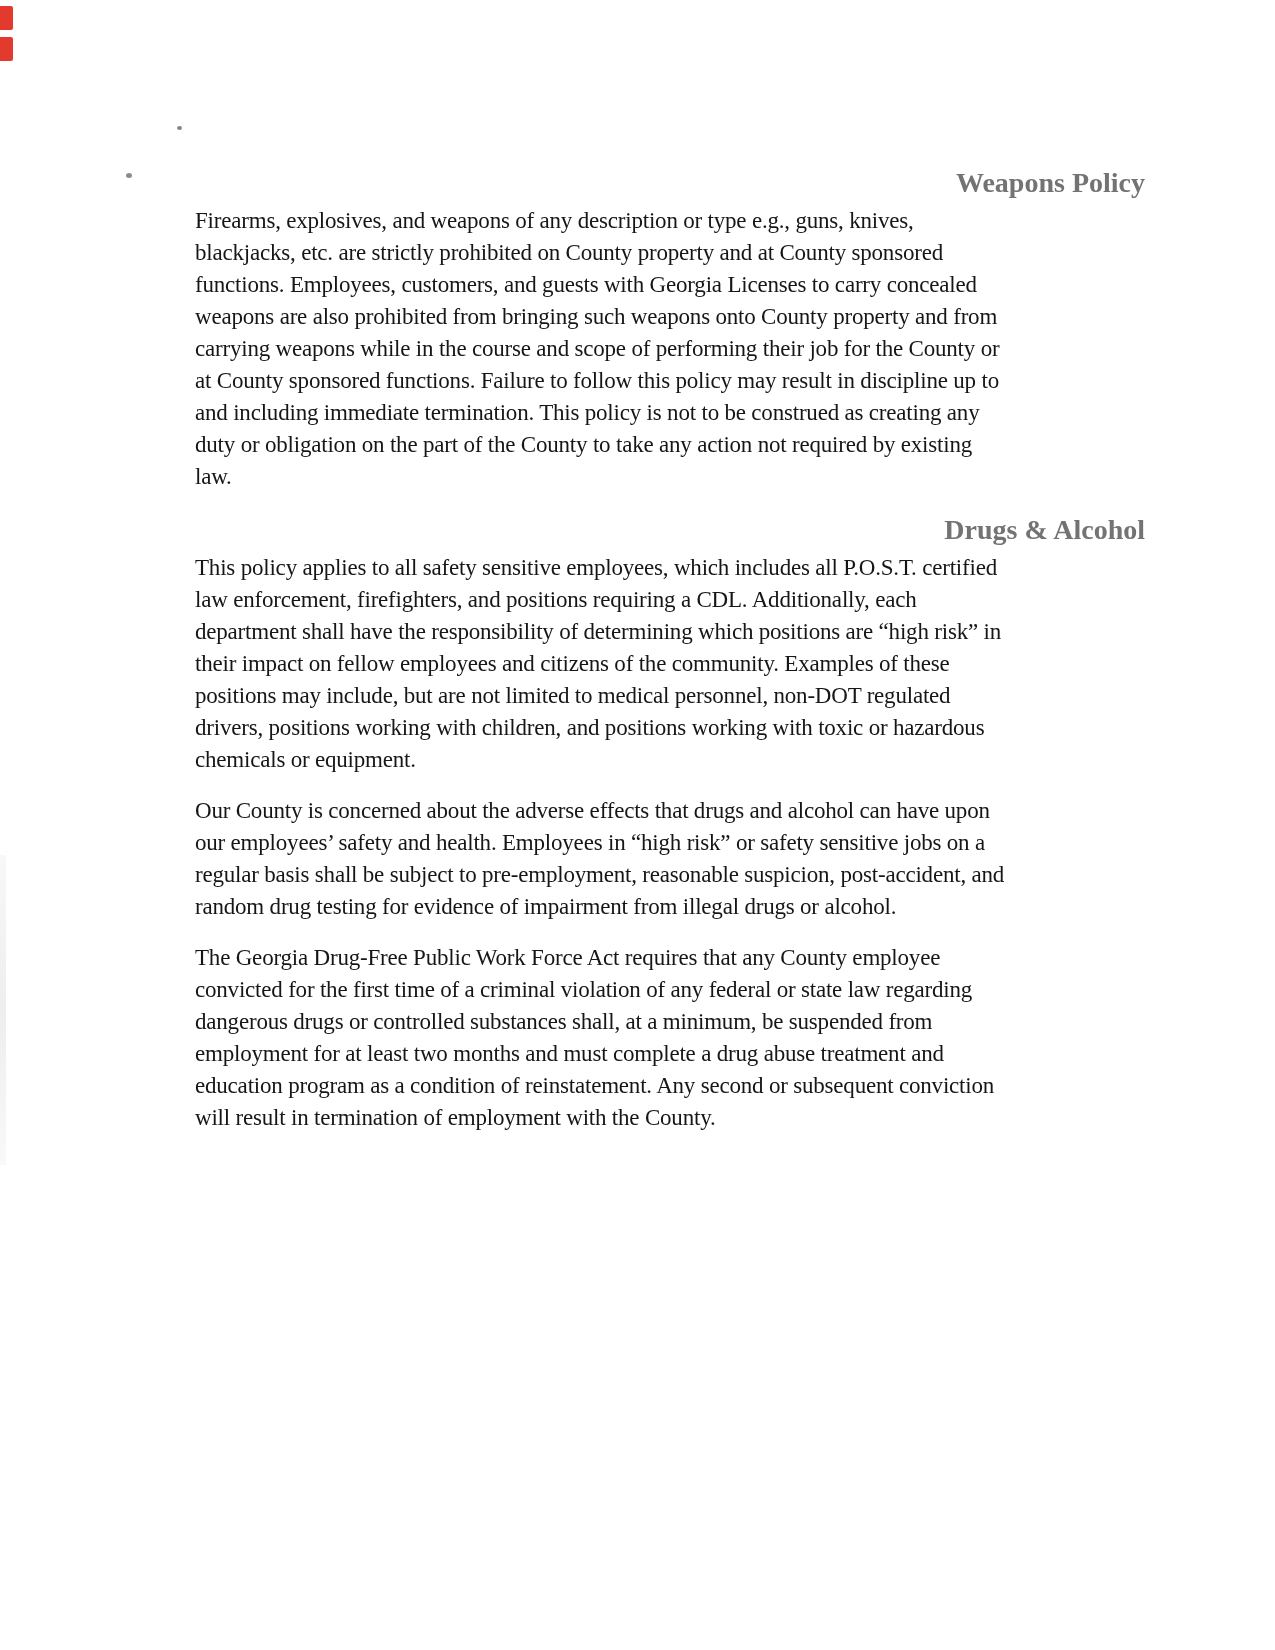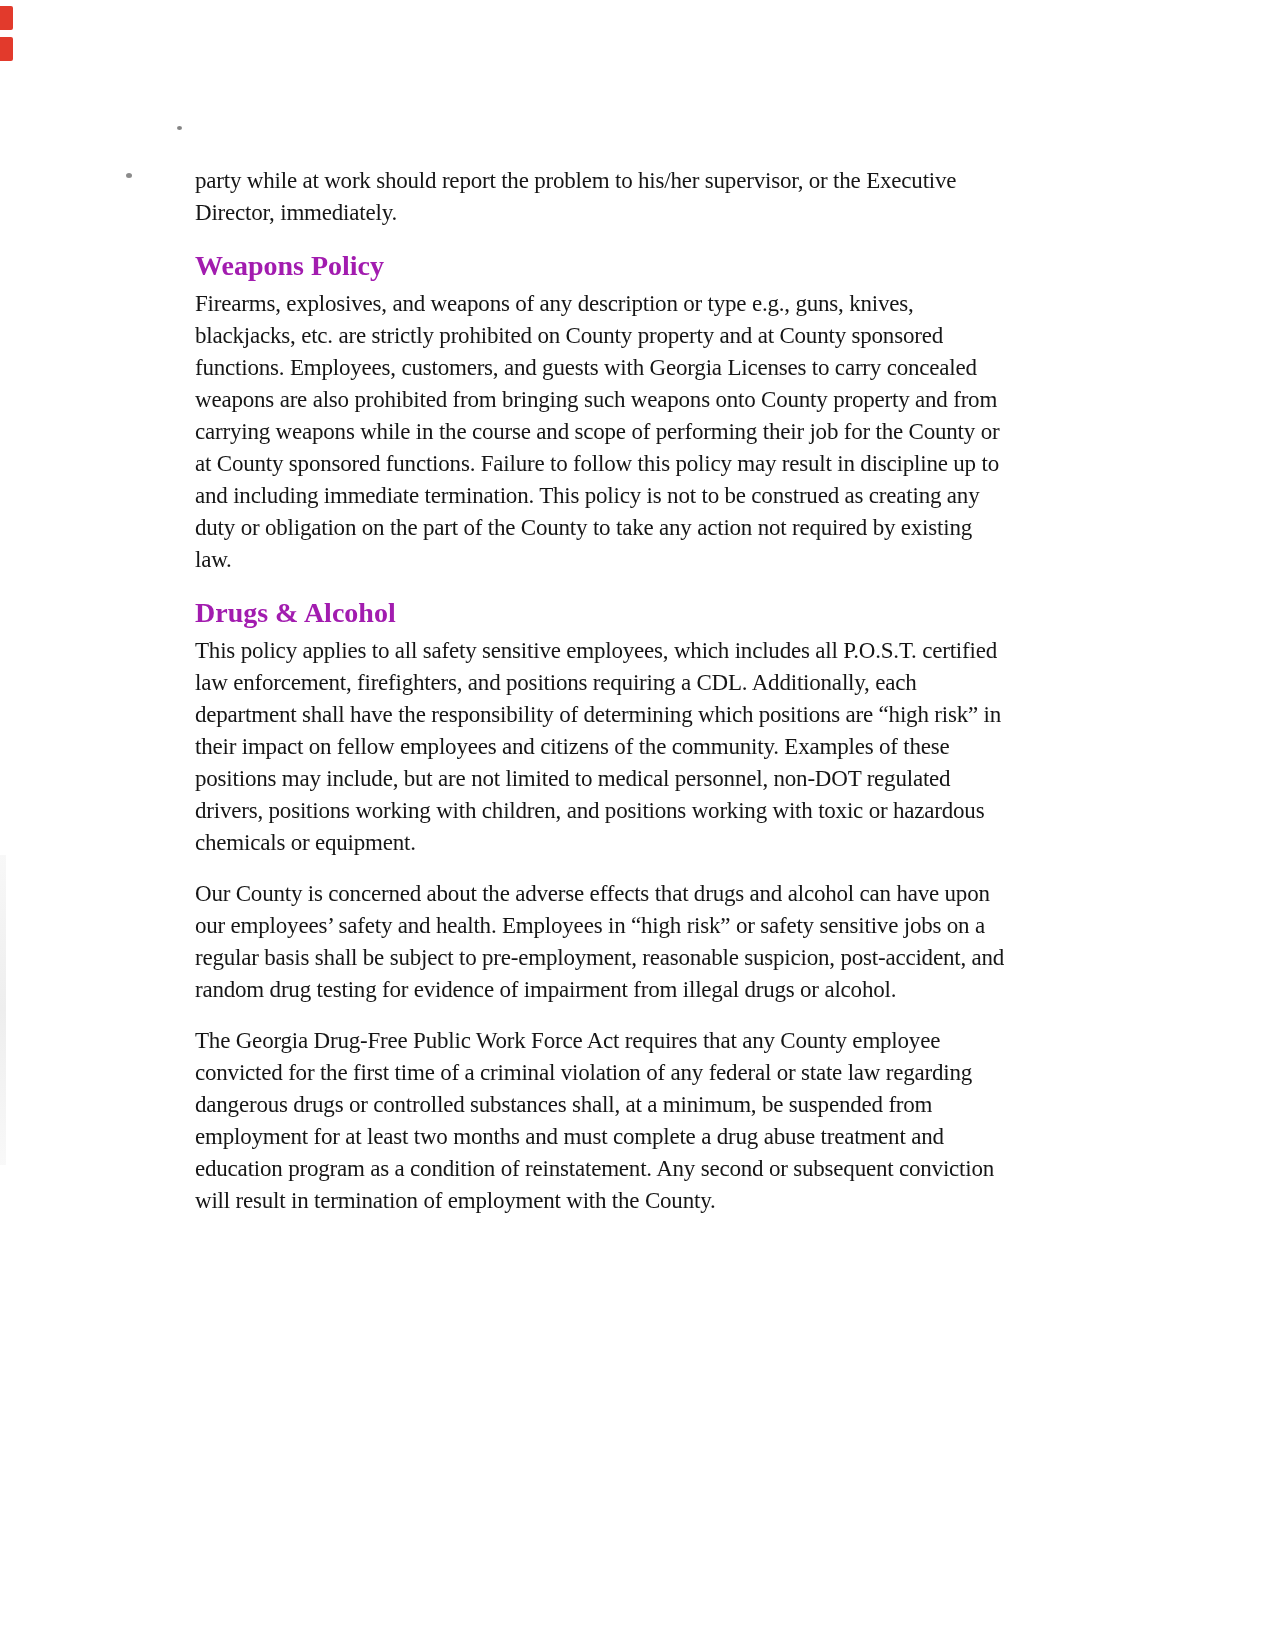--- a/index.html
+++ b/index.html
@@ -30,23 +30,24 @@
     letter-spacing: -0.2px;
   }
   .para {
     white-space: pre-line;
     margin: 0 0 19px 0;
   }
   .section-heading {
     font-size: 28px;
     line-height: 36px;
     font-weight: bold;
-    color: #a21caf;
+    color: #737373;
     margin: 0 0 4px 0;
     letter-spacing: 0px;
+    text-align: right;
   }
   
   .red-mark {
     position: absolute;
     left: 0;
     width: 13px;
     height: 24px;
     background: #e23a2c;
     border-radius: 0 2px 2px 0;
   }
@@ -75,22 +76,20 @@
 <div class="page">
 
   <div class="red-mark m1"></div>
   <div class="red-mark m2"></div>
   <div class="speck s1"></div>
   <div class="speck s2"></div>
   <div class="edge-smudge"></div>
 
   <div class="content">
 
-    <p class="para">party while at work should report the problem to his/her supervisor, or the Executive
-Director, immediately.</p>
 
     <h2 class="section-heading">Weapons Policy</h2>
 
     <p class="para">Firearms, explosives, and weapons of any description or type e.g., guns, knives,
 blackjacks, etc. are strictly prohibited on County property and at County sponsored
 functions. Employees, customers, and guests with Georgia Licenses to carry concealed
 weapons are also prohibited from bringing such weapons onto County property and from
 carrying weapons while in the course and scope of performing their job for the County or
 at County sponsored functions. Failure to follow this policy may result in discipline up to
 and including immediate termination. This policy is not to be construed as creating any

